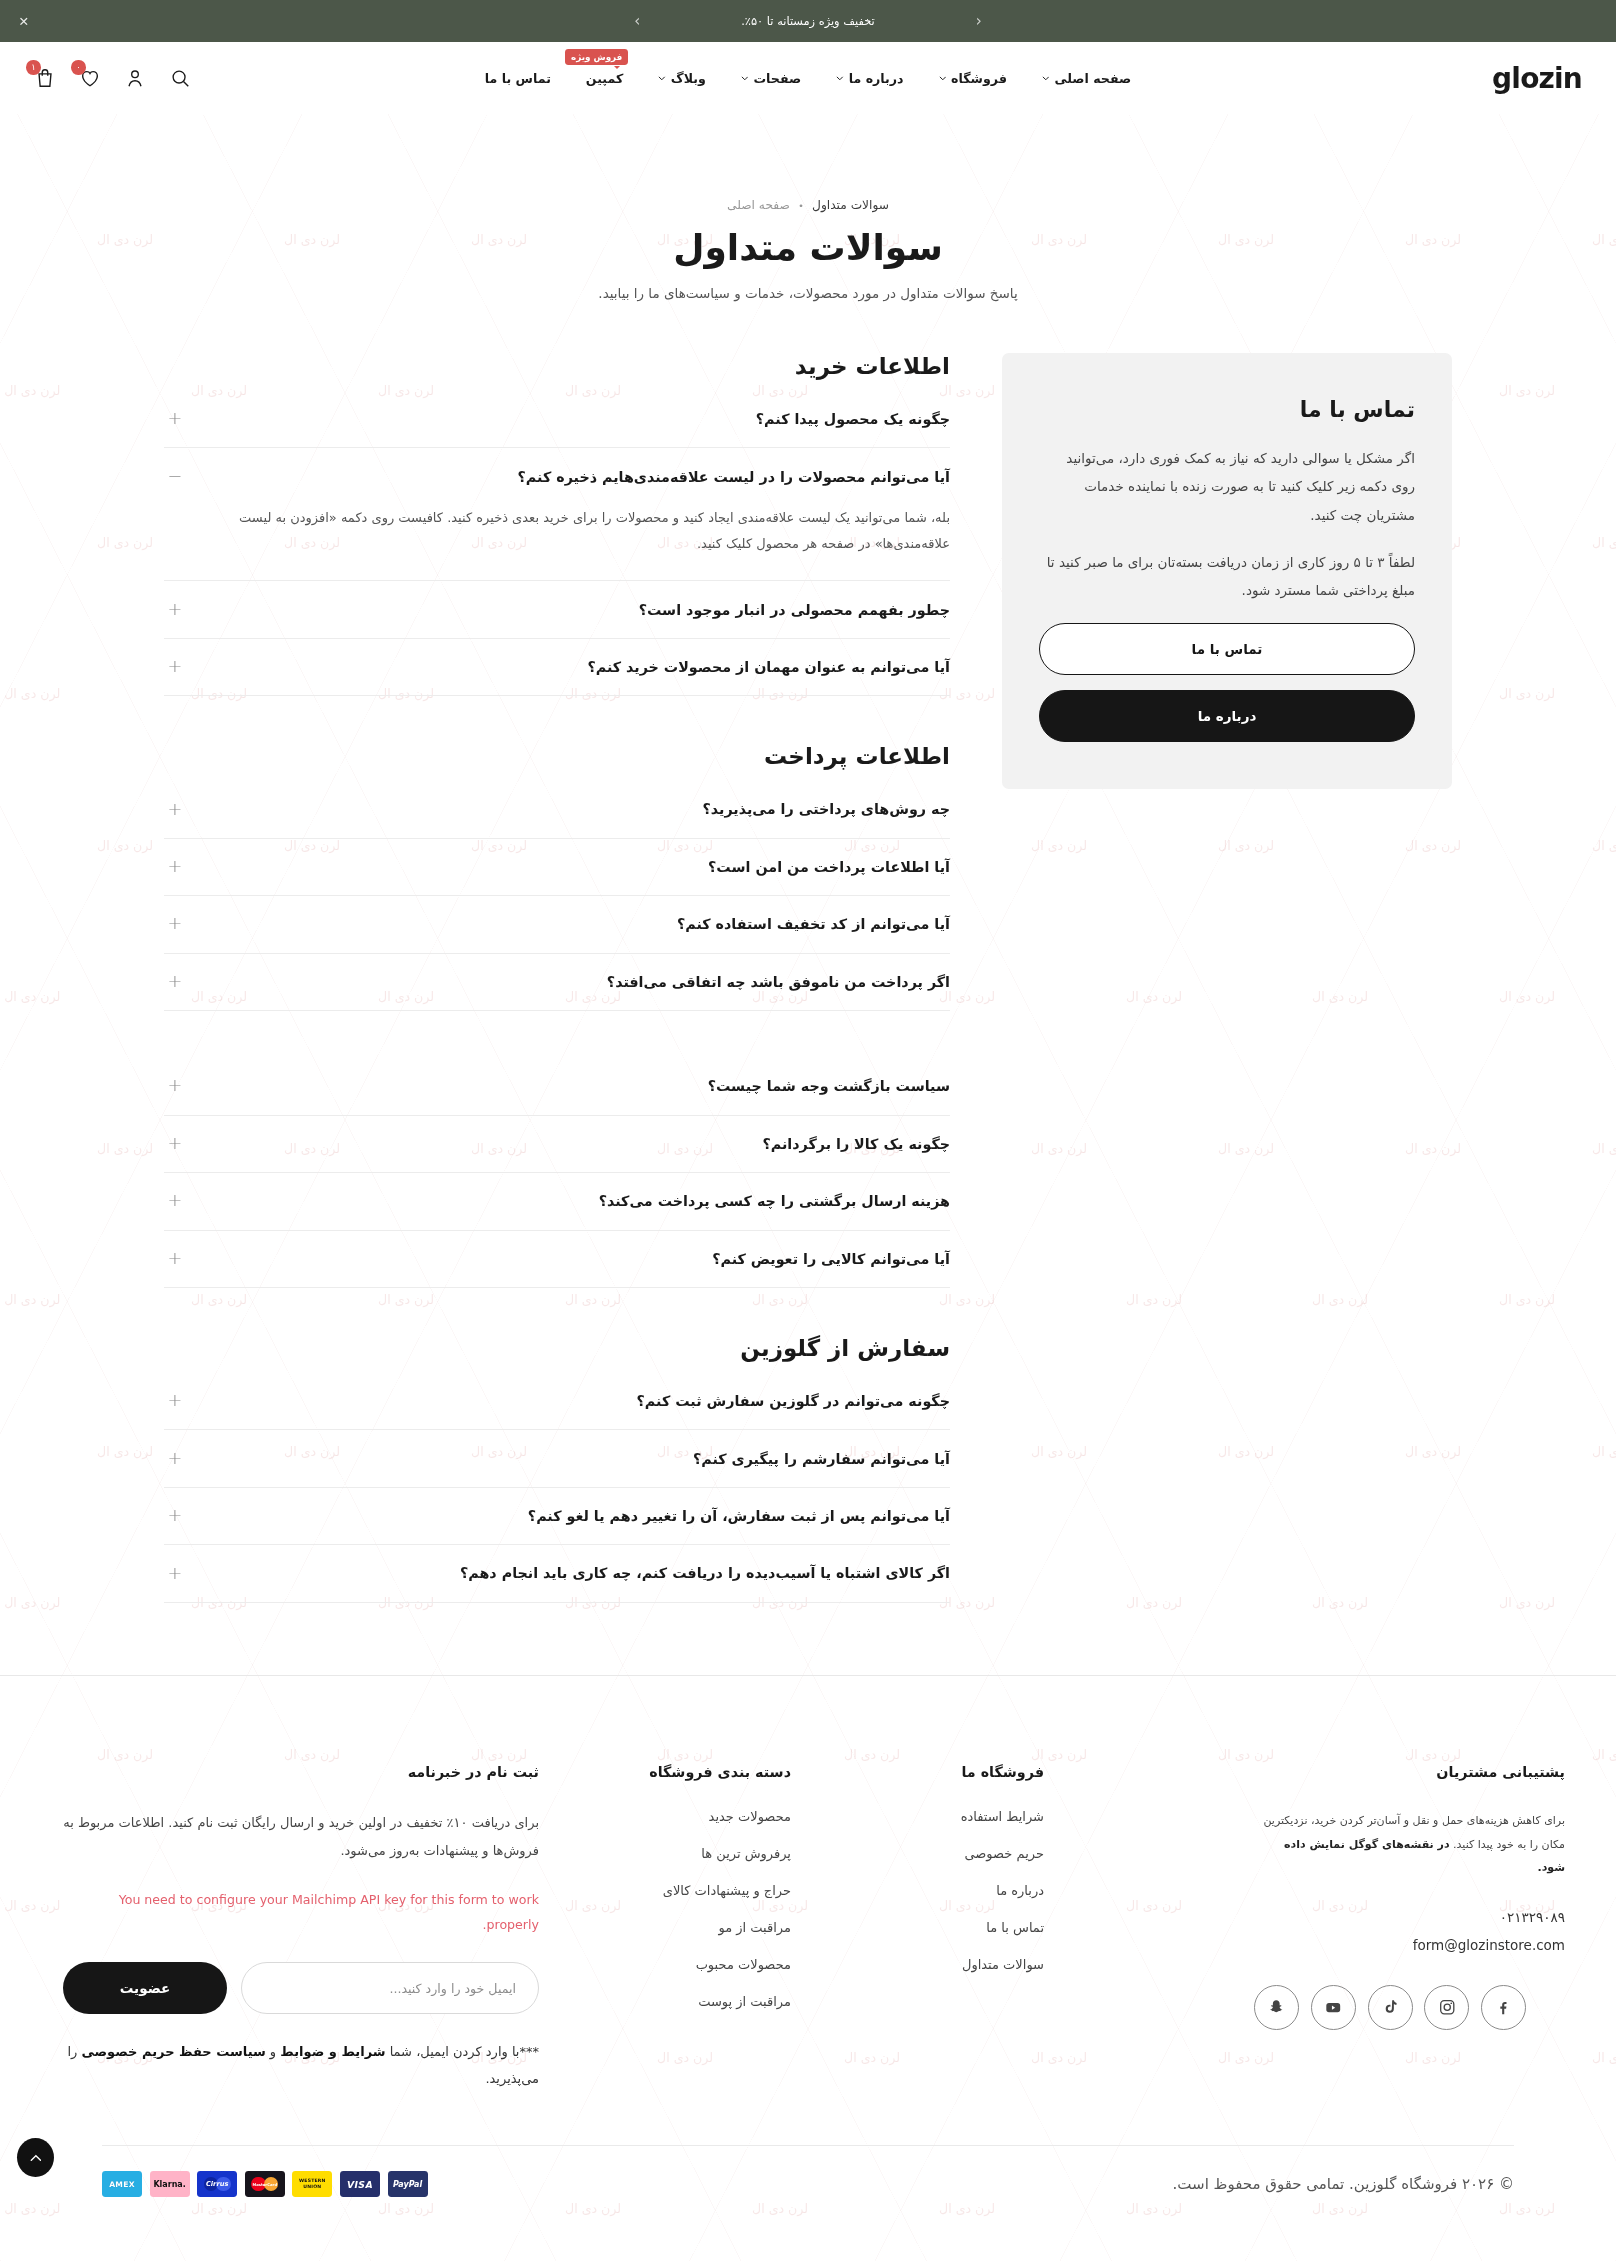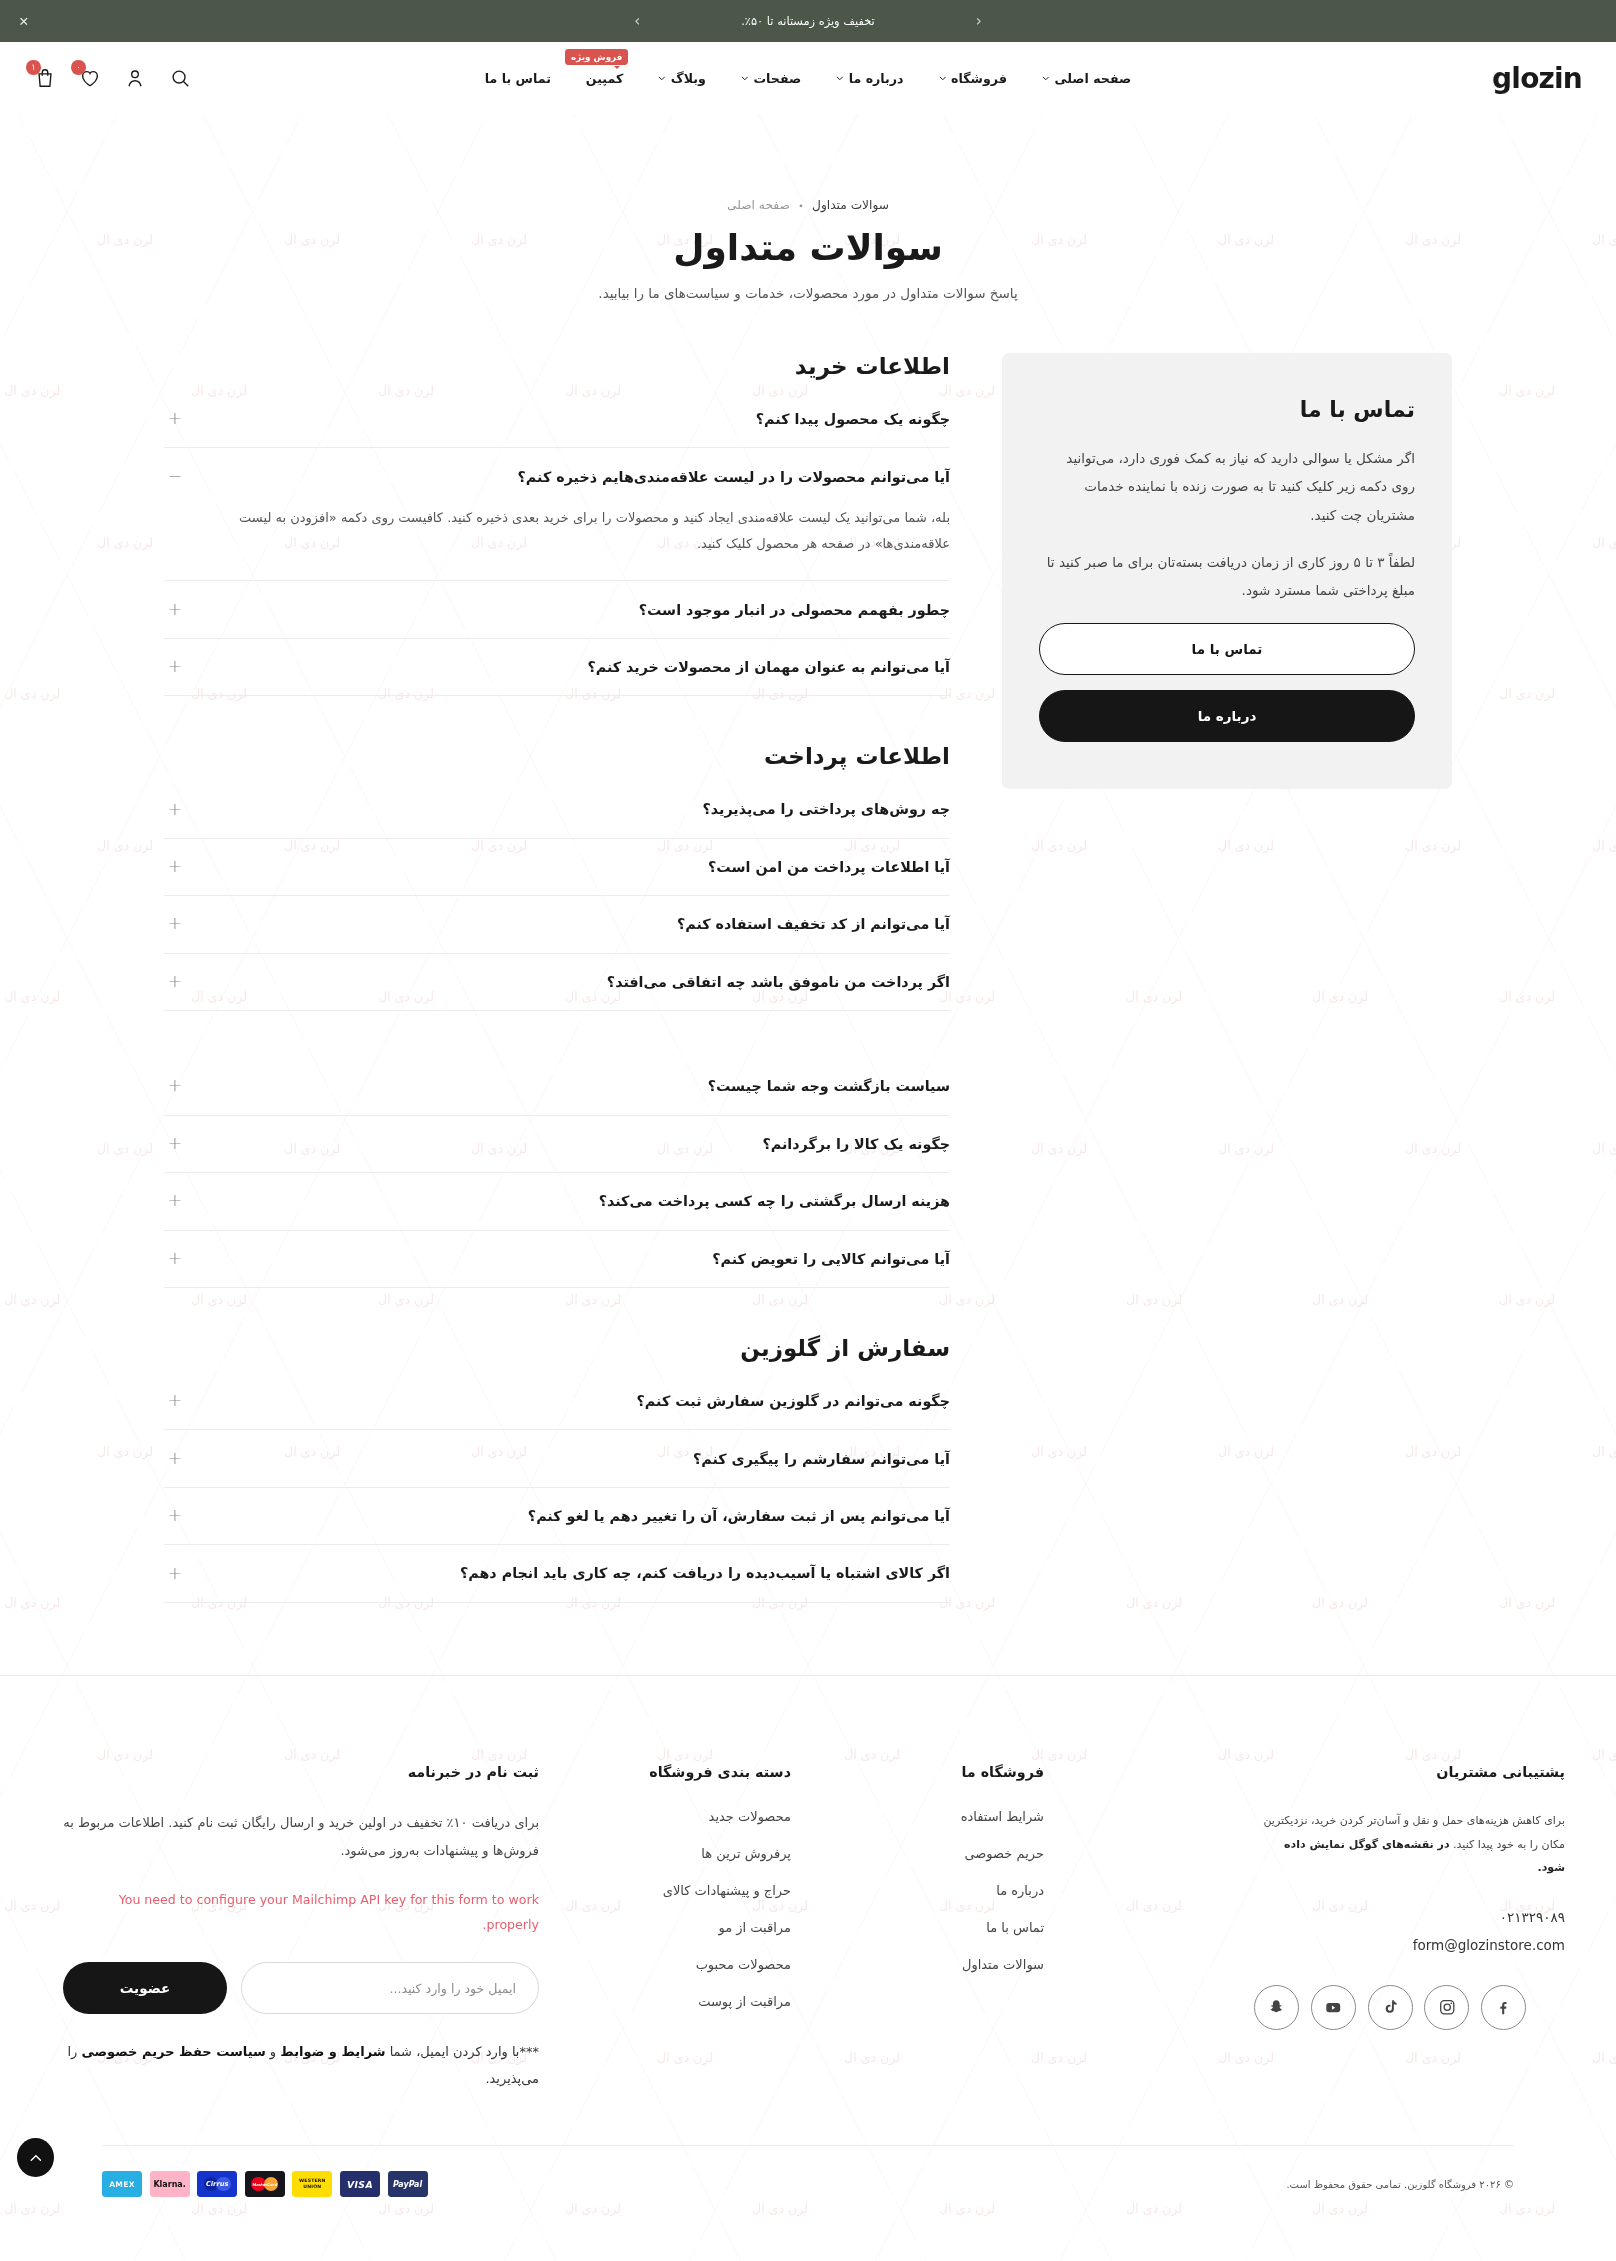--- a/index.html
+++ b/index.html
@@ -82,21 +82,21 @@
   .nerror { font-size:12.6px; color:#e4606d; line-height:2; margin-bottom:25px; text-align:right; }
   .nform { display:flex; align-items:center; gap:13.5px; }
   .nform input { flex:1; height:52px; border:0.8px solid #d9d9d9; border-radius:34px; padding:0 22px; font-size:12.6px; color:#333; background:#fff; font-family:inherit; outline:none; text-align:right; }
   .nform input::placeholder { color:#8d8d8d; }
   .nform .sub { width:164px; height:52px; border:none; border-radius:34px; background:#161616; color:#fff; font-size:13.5px; font-weight:bold; cursor:pointer; font-family:inherit; }
   .nnote { margin-top:23.6px; font-size:13px; color:#333; line-height:2.1; }
   .nnote b { color:#111; }
 
   
   .fbottom { margin:0 51px; border-top:0.8px solid #eaeaea; display:flex; align-items:center; justify-content:space-between; padding:25px 0 39px; }
-  .copyright { font-size:10px; color:#555; }
+  .copyright { font-size:15px; color:#555; }
   .pays { display:flex; direction:ltr; gap:7.6px; }
   .pay { width:40px; height:26px; border-radius:3.4px; display:flex; align-items:center; justify-content:center; overflow:hidden; position:relative; }
   .pay-amex { background:#27aee3; color:#fff; font-size:7.6px; font-weight:bold; letter-spacing:0.3px; text-shadow:0 0 0.8px #1d8cbf; }
   .pay-klarna { background:#ffb3c7; color:#111; font-size:8px; font-weight:bold; }
   .pay-cirrus { background:#1534cb; color:#fff; font-size:6.7px; font-style:italic; font-weight:bold; }
   .pay-cirrus .c1,.pay-mc .c1 { position:absolute; width:14.3px; height:14.3px; border-radius:50%; left:6.7px; top:5.9px; }
   .pay-cirrus .c2,.pay-mc .c2 { position:absolute; width:14.3px; height:14.3px; border-radius:50%; right:6.7px; top:5.9px; }
   .pay-cirrus .c1 { background:#0d24a0; } .pay-cirrus .c2 { background:#3c5ae8; }
   .pay-cirrus span { position:relative; z-index:1; }
   .pay-mc { background:#17141c; color:#fff; font-size:3.8px; font-weight:bold; }

